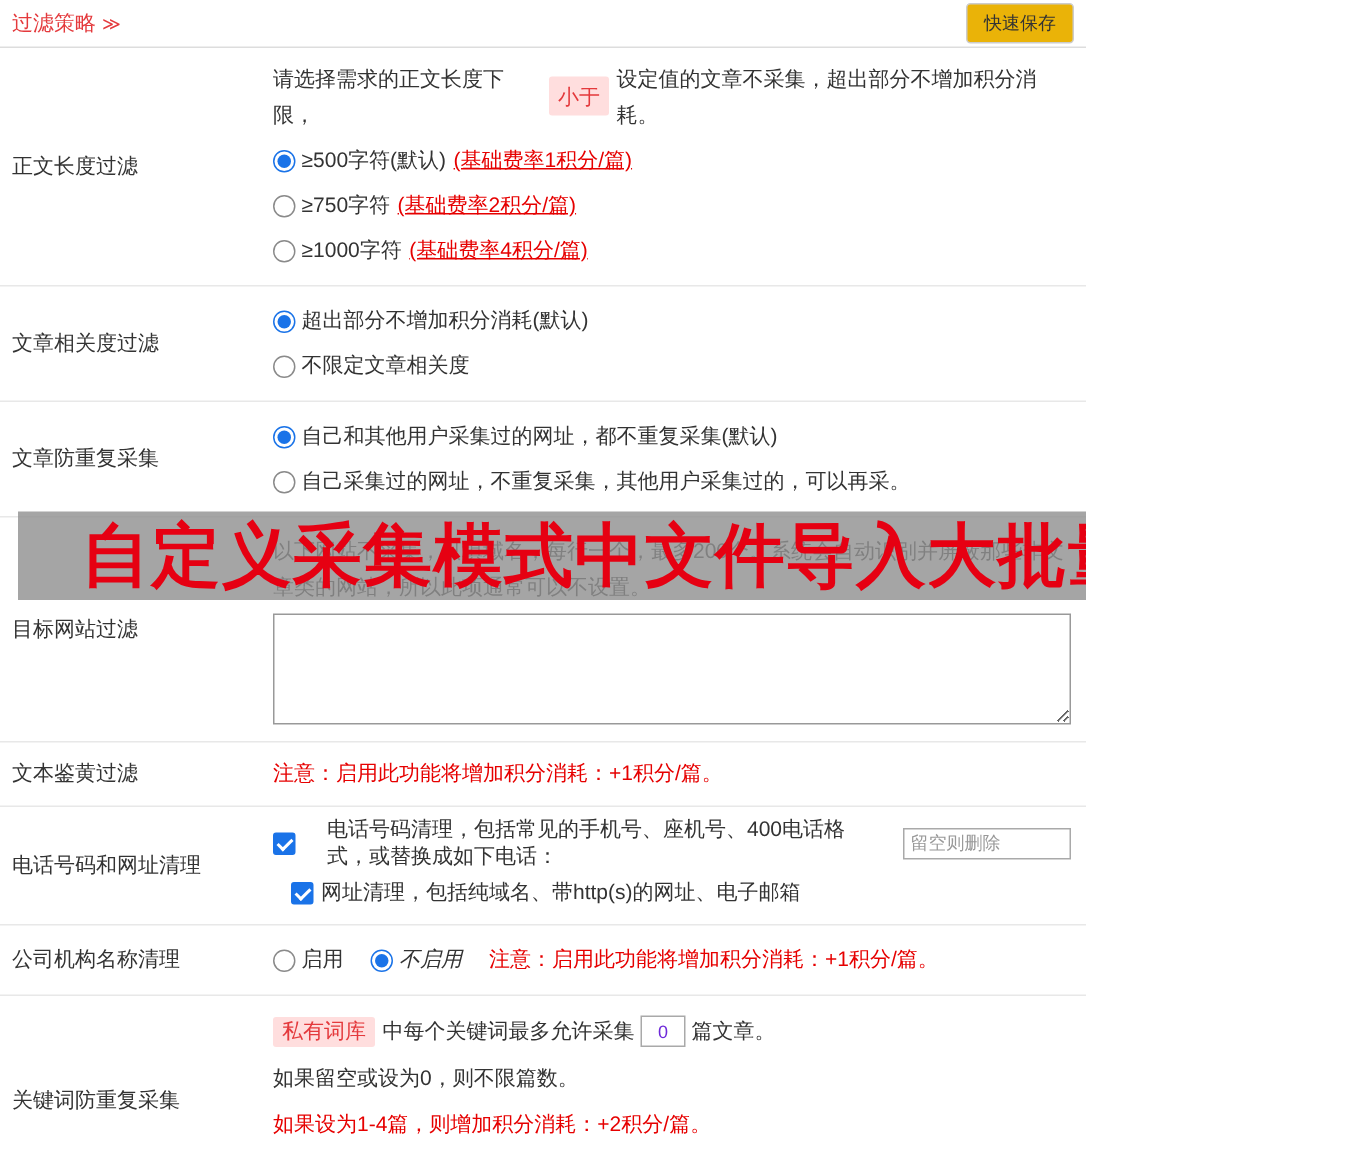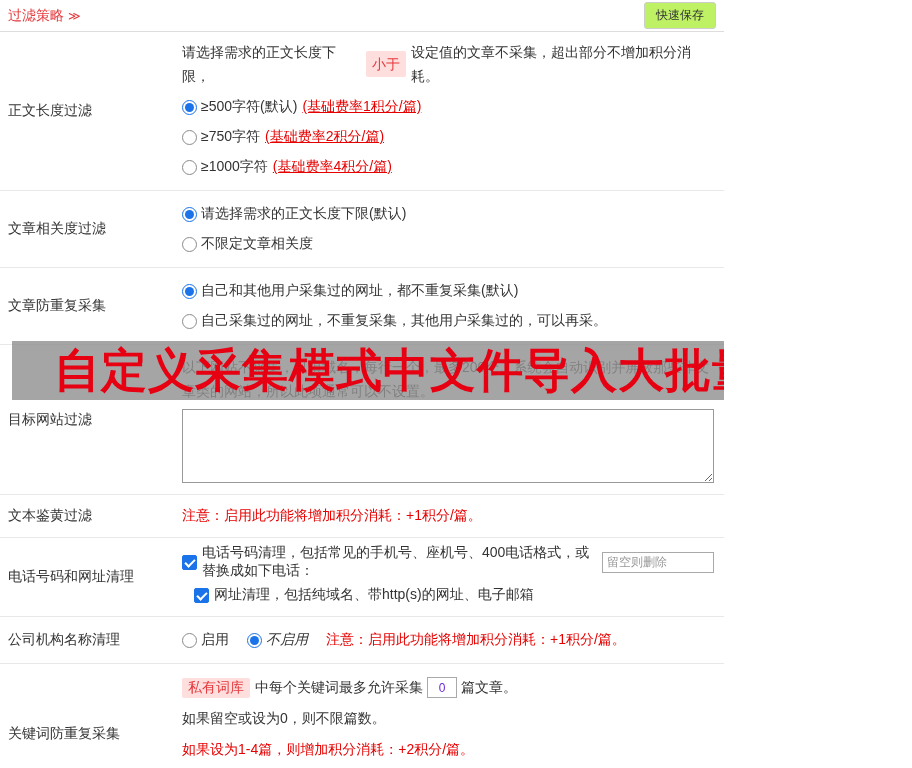--- a/index.html
+++ b/index.html
@@ -6,21 +6,21 @@
     --accent_red:#e4393c; --note_red:#e60000; --link_blue:#3355dd;
     --highlight_bg:#ffdede; --overlay_text:#e60012; --check_blue:#1a73e8;
   }
   *{box-sizing:border-box;}
   body{margin:0;font-family:"Liberation Sans","DejaVu Sans",sans-serif;font-size:14px;color:#333;background:#fff;}
   .page{position:relative;width:724px;height:768px;background:#fff;overflow:hidden;}
 
   .header{display:flex;justify-content:space-between;align-items:center;height:32px;padding:0 8px;border-bottom:1px solid #ddd;}
   .title-wrap{color:var(--accent_red);display:flex;align-items:center;gap:4px;cursor:pointer;}
   .title-chevron{font-size:12px;}
-  .save-btn{font-size:12px;padding:4px 11px;background:#bef264;border:1px solid #ccc;border-radius:3px;color:#333;cursor:pointer;font-family:inherit;}
+  .save-btn{font-size:12px;padding:4px 11px;background:#eab308;border:1px solid #ccc;border-radius:3px;color:#333;cursor:pointer;font-family:inherit;}
 
   .row{display:flex;border-bottom:1px solid #e8e8e8;}
   .row-label{width:172px;padding-left:8px;display:flex;align-items:center;flex-shrink:0;}
   .row-content{flex:1;padding:8px 10px 8px 10px;}
 
   .line{display:flex;align-items:center;min-height:26px;}
   .opt{min-height:30px;cursor:pointer;}
   .badge{background:var(--highlight_bg);color:var(--accent_red);padding:1px 6px;margin:0 5px;border-radius:2px;white-space:nowrap;}
   .red{color:var(--note_red);}
   .fee{color:var(--note_red);text-decoration:underline;margin-left:5px;}
@@ -85,21 +85,21 @@
         <span class="fee">(基础费率4积分/篇)</span>
       </div>
     </div>
   </div>
 
   <div class="row">
     <div class="row-label">文章相关度过滤</div>
     <div class="row-content">
       <div class="line opt">
         <span class="radio checked"></span>
-        <span>请选择需求的正文长度下限(默认)</span>
+        <span>超出部分不增加积分消耗(默认)</span>
       </div>
       <div class="line opt">
         <span class="radio"></span>
         <span>不限定文章相关度</span>
       </div>
     </div>
   </div>
 
   <div class="row">
     <div class="row-label">文章防重复采集</div>
@@ -126,21 +126,21 @@
   <div class="row">
     <div class="row-label">文本鉴黄过滤</div>
     <div class="row-content">
       <div class="line red">注意：启用此功能将增加积分消耗：+1积分/篇。</div>
     </div>
   </div>
 
   <div class="row">
     <div class="row-label">电话号码和网址清理</div>
     <div class="row-content" style="padding-top:6px;padding-bottom:6px;">
-      <div class="line" style="min-height:30px;">
+      <div class="line" style="min-height:30px;gap:16px;">
         <span class="checkbox checked"></span>
         <span>电话号码清理，包括常见的手机号、座机号、400电话格式，或替换成如下电话：</span>
         <input class="text-input phone-input" type="text" placeholder="留空则删除" style="">
       </div>
       <div class="line" style="min-height:30px;padding-left:12px;">
         <span class="checkbox checked"></span>
         <span>网址清理，包括纯域名、带http(s)的网址、电子邮箱</span>
       </div>
     </div>
   </div>

